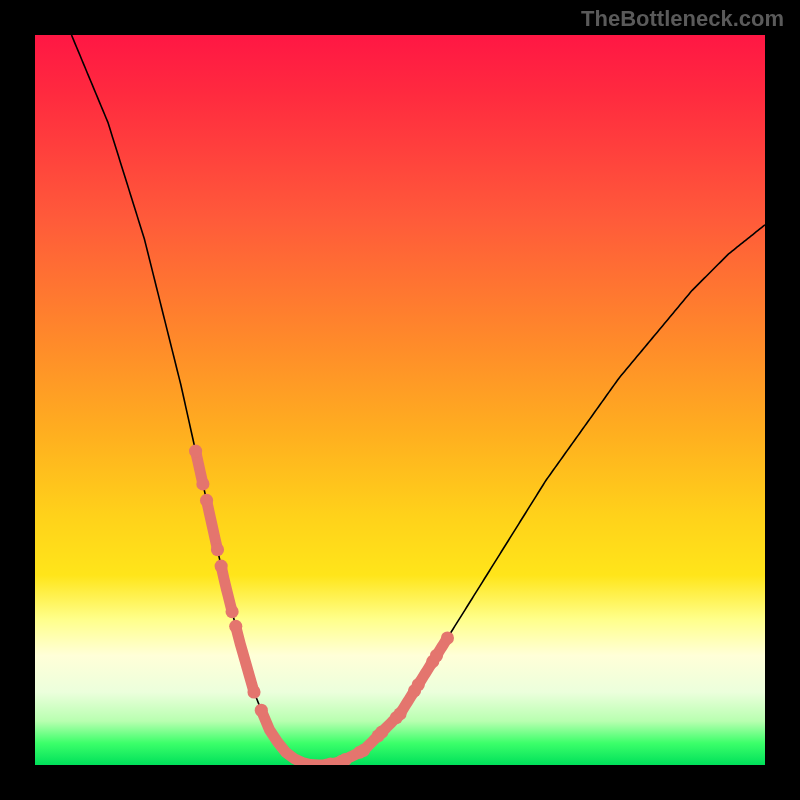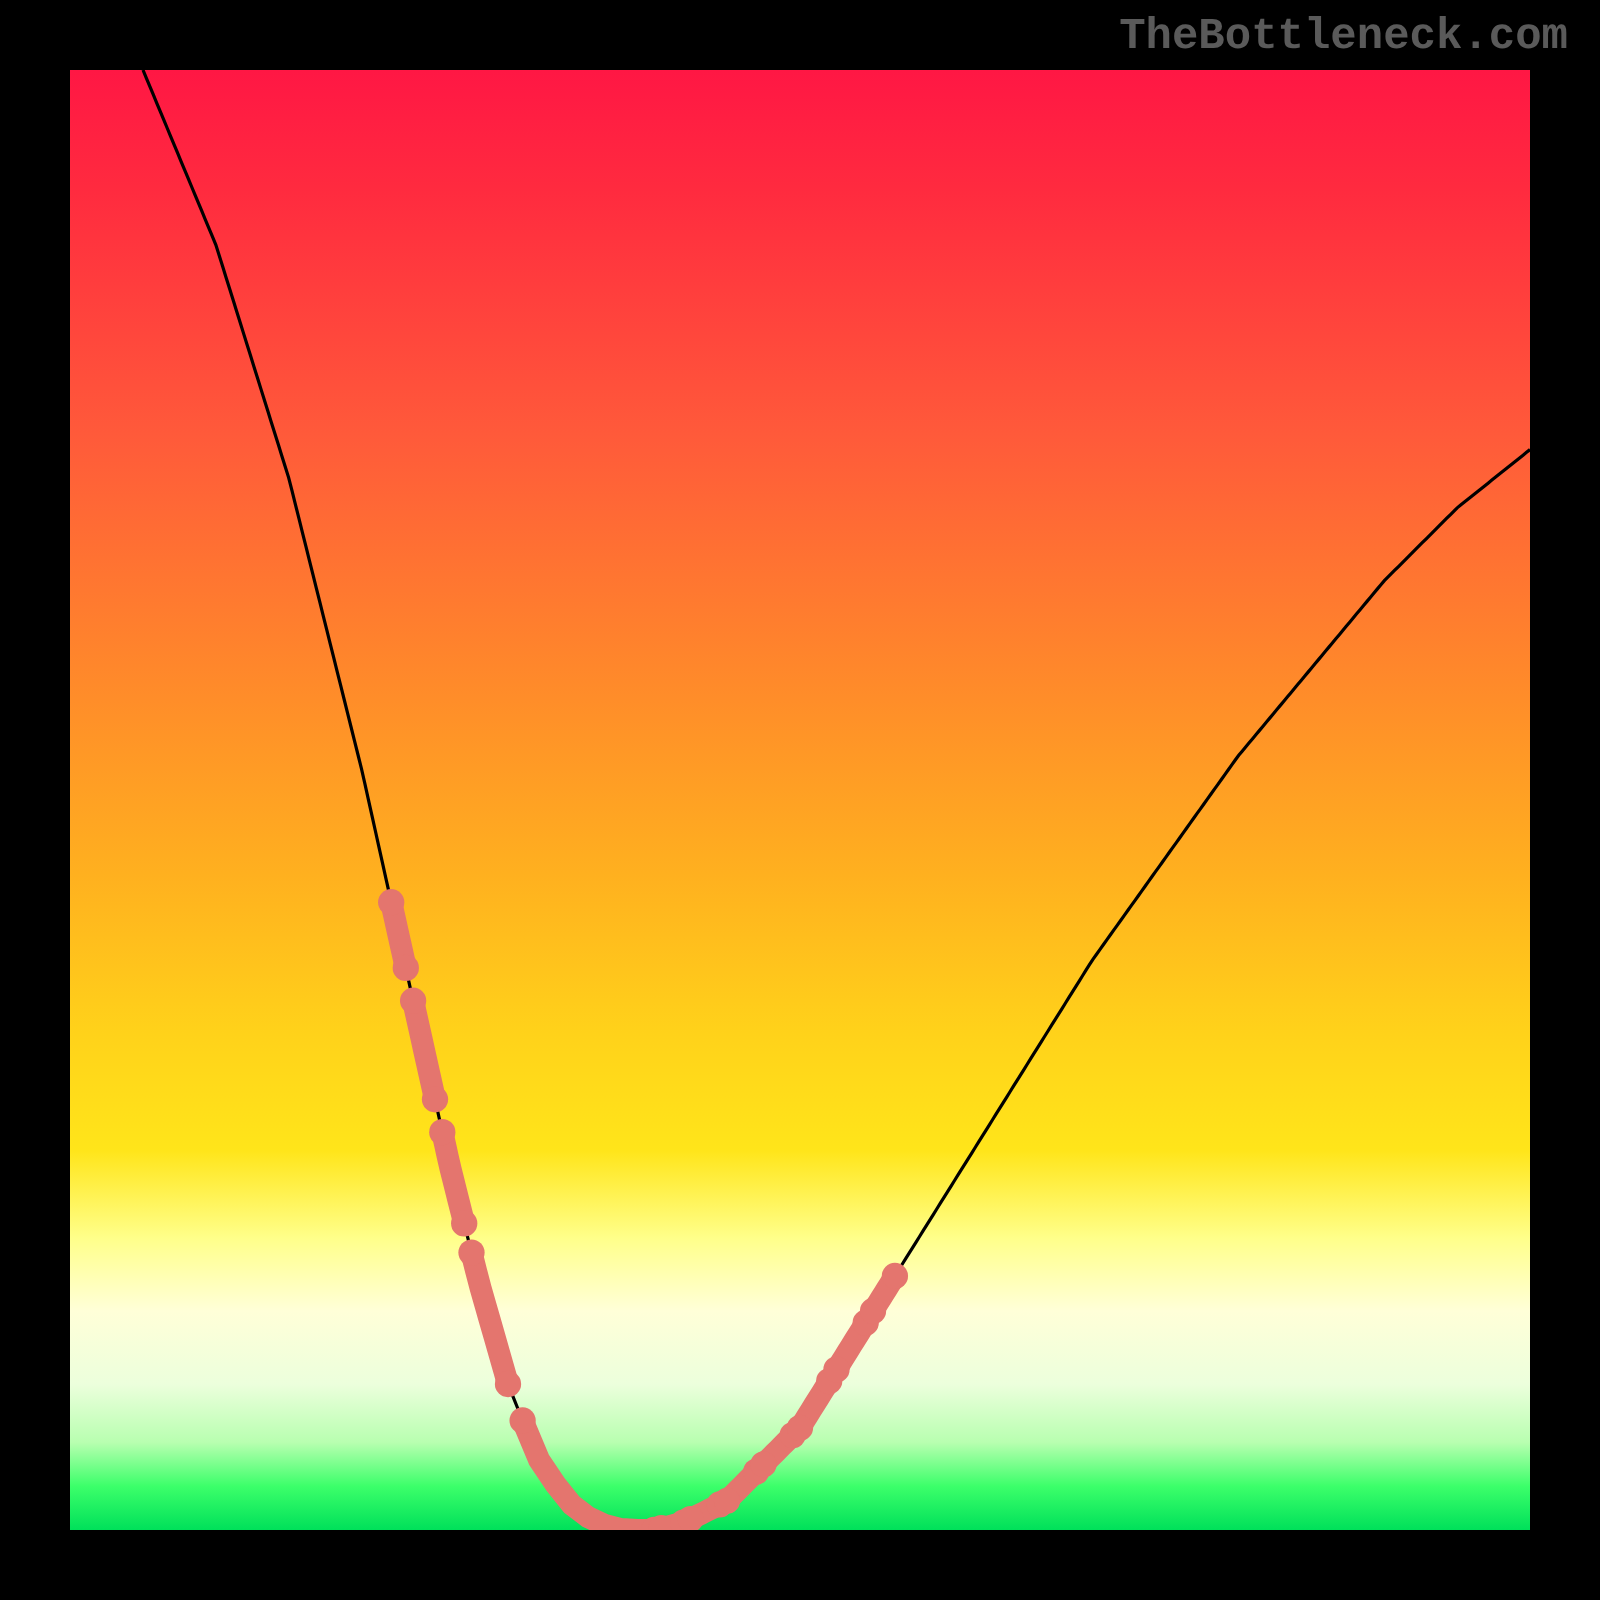--- a/index.html
+++ b/index.html
@@ -7,21 +7,21 @@
     padding: 0;
     width: 800px;
     height: 800px;
     background: #000000;
     overflow: hidden;
   }
   .watermark {
     position: absolute;
     top: 6px;
     right: 16px;
-    font-family: Liberation Mono, monospace;
+    font-family: Liberation Sans, sans-serif;
     font-size: 22px;
     font-weight: 600;
     color: #5a5a5a;
     z-index: 10;
   }
   .plot-area {
     position: absolute;
     left: 35px;
     top: 35px;
     width: 730px;

